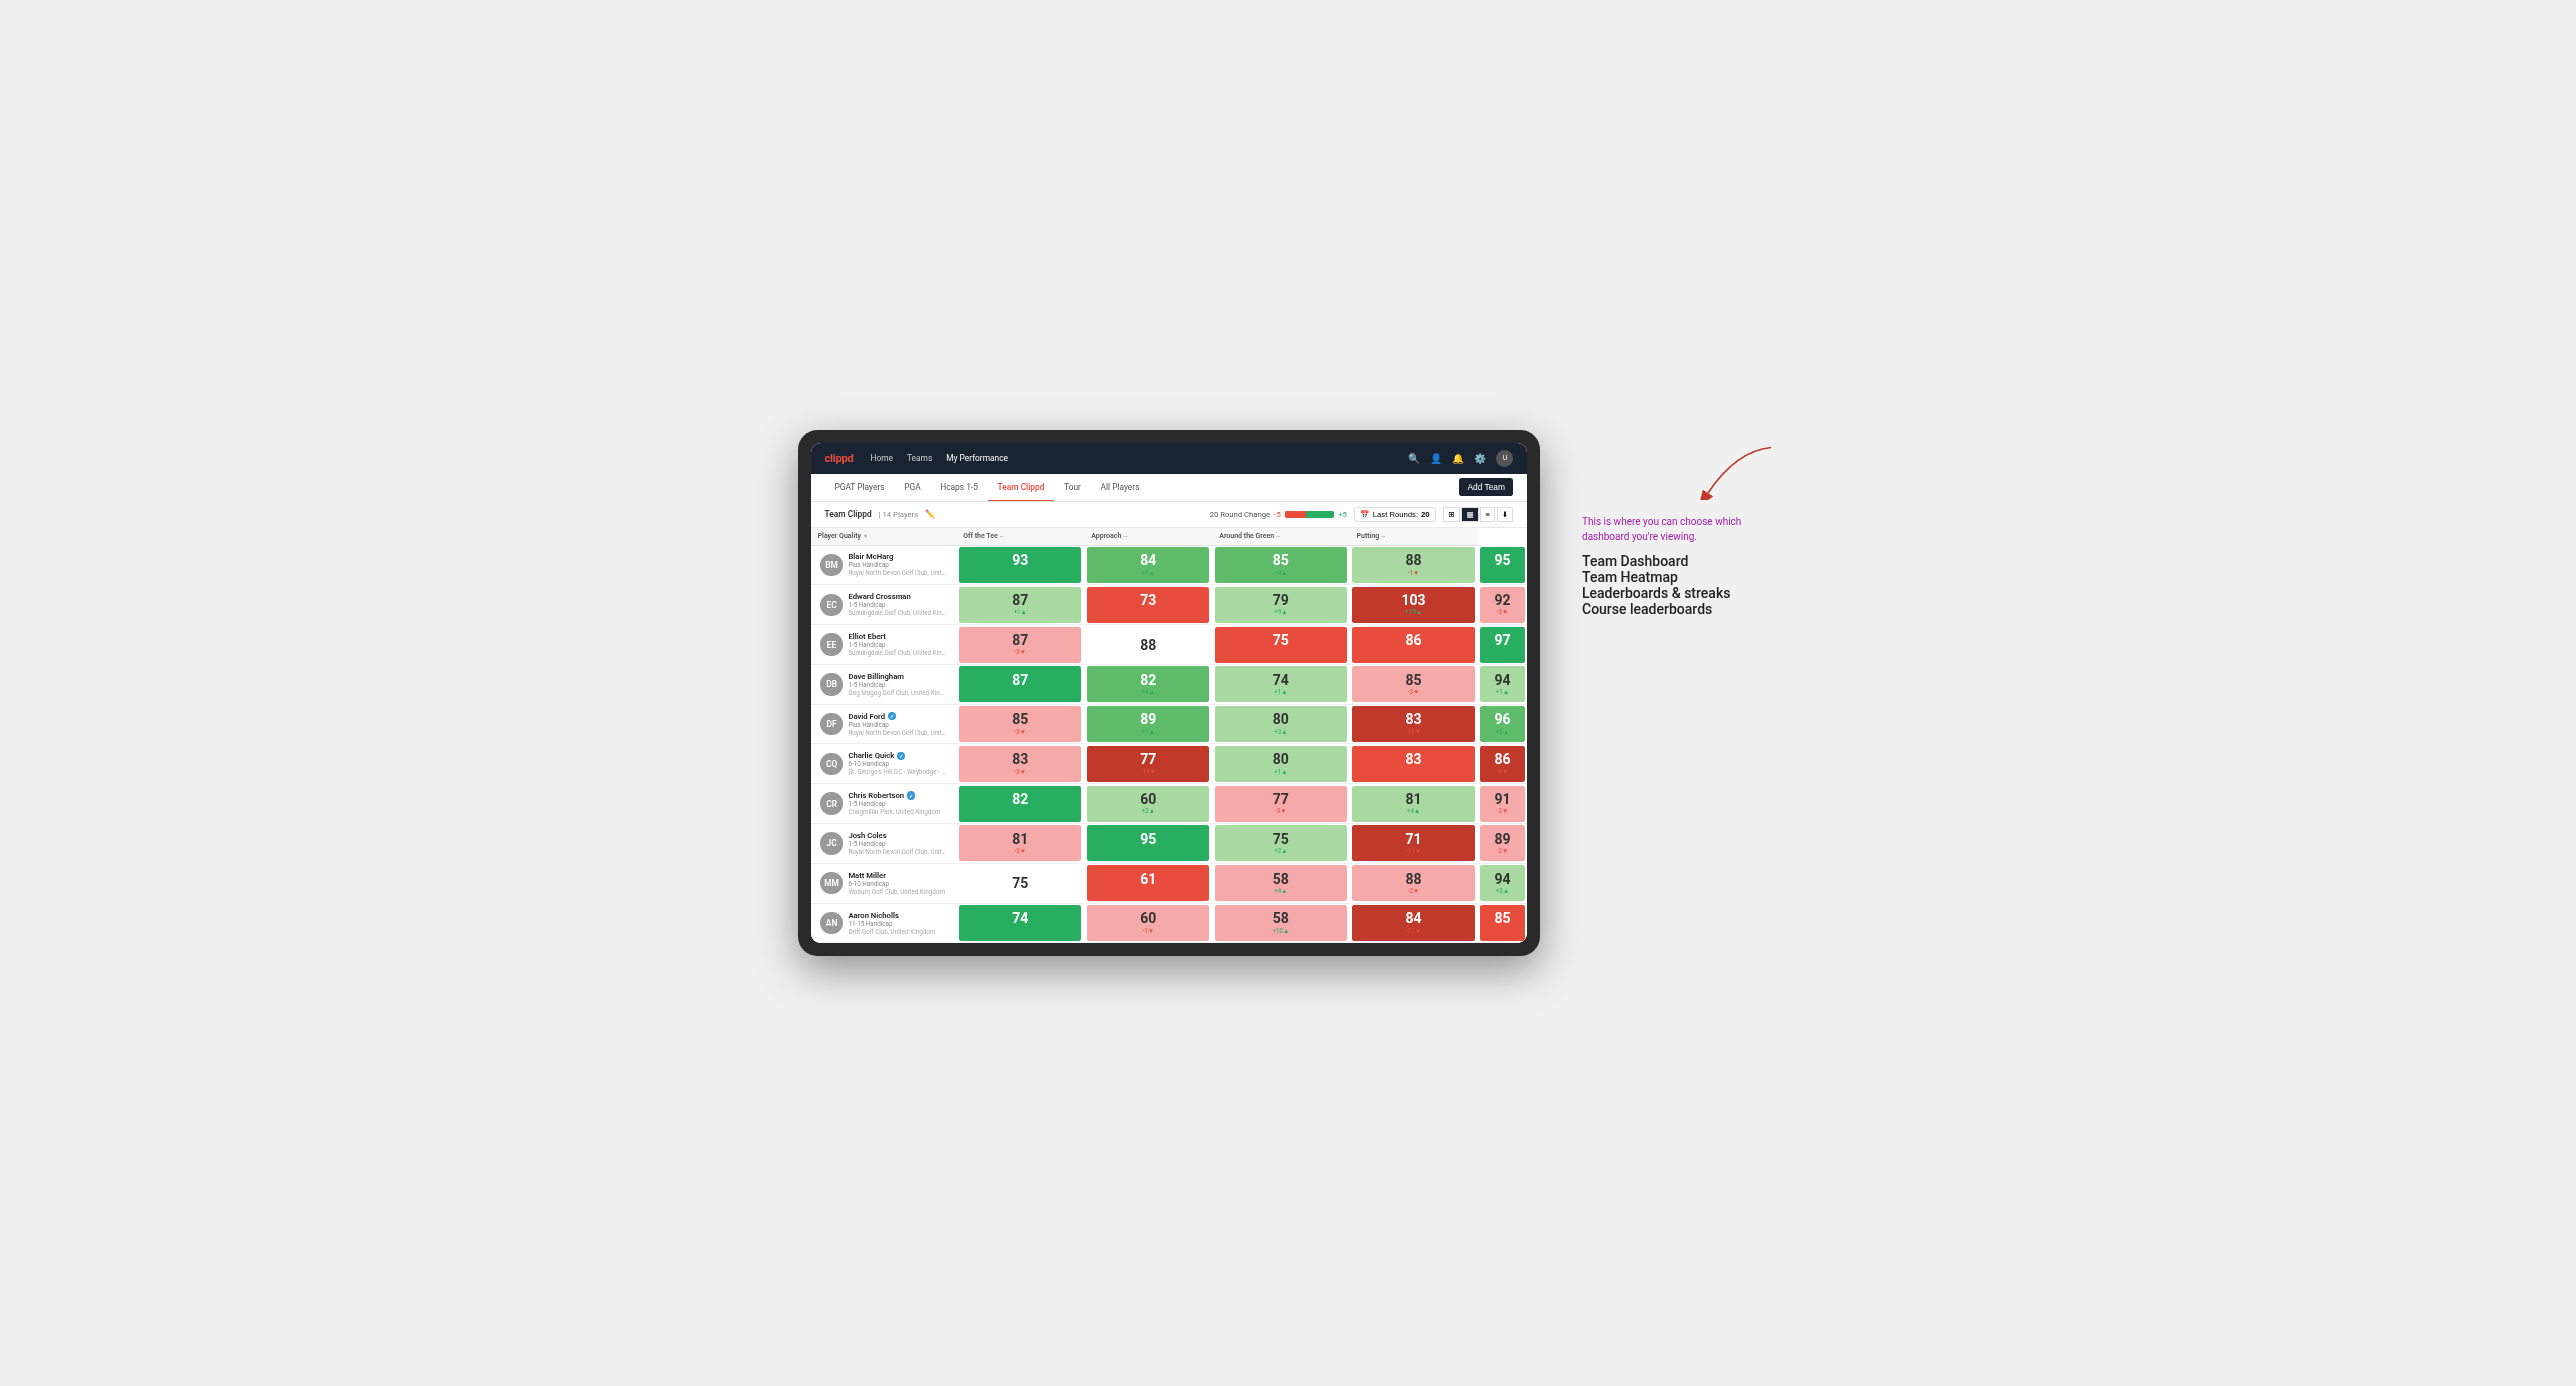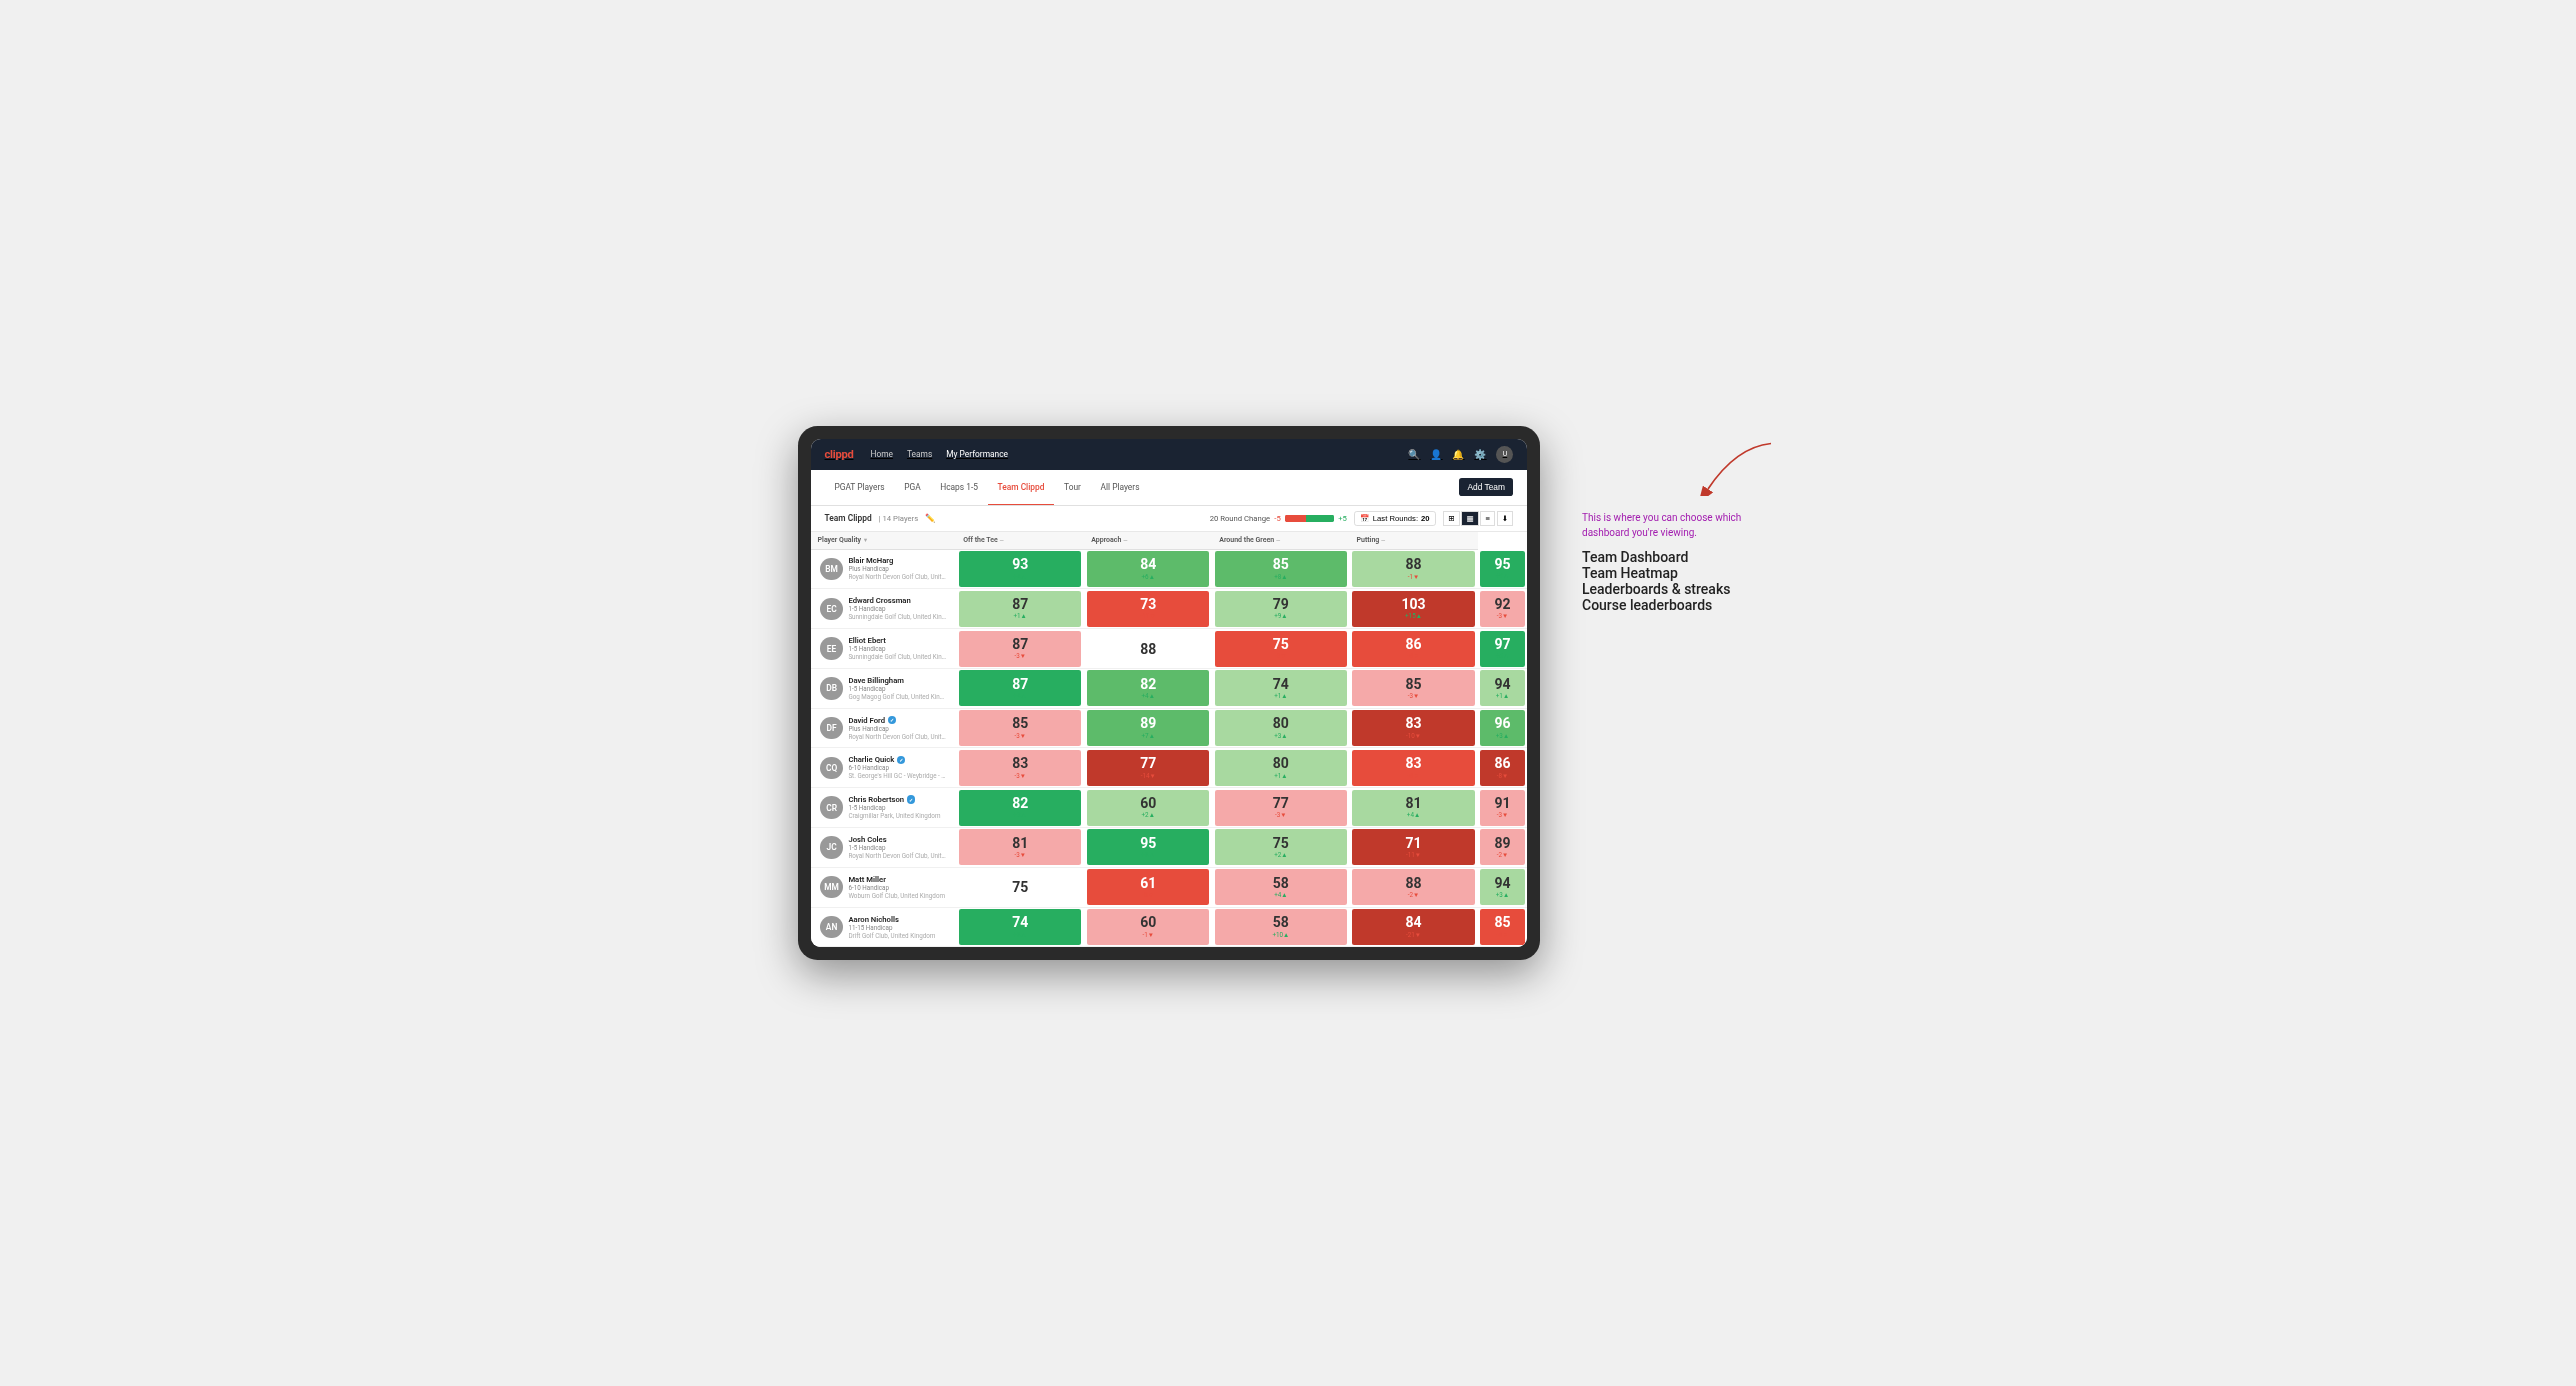--- a/index.html
+++ b/index.html
@@ -38,21 +38,20 @@
     }
 
     
     .top-nav {
       background: #1a2332;
       display: flex;
       align-items: center;
       padding: 12px 14px;
       height: 31px;
       gap: 17px;
-      text-decoration: underline;
     }
 
     .logo {
       color: #e74c3c;
       font-weight: 700;
       font-size: 11.2px;
       letter-spacing: -0.3px;
     }
 
     .nav-items {
@@ -96,21 +95,21 @@
       font-size: 7px;
     }
 
     
     .sub-nav {
       background: #fff;
       border-bottom: 0.7px solid #e0e0e0;
       display: flex;
       align-items: center;
       padding: 0 14px;
-      height: 36px;
+      height: 28px;
       gap: 0;
     }
 
     .sub-nav-items {
       display: flex;
       flex: 1;
       height: 100%;
     }
 
     .sub-nav-item {

